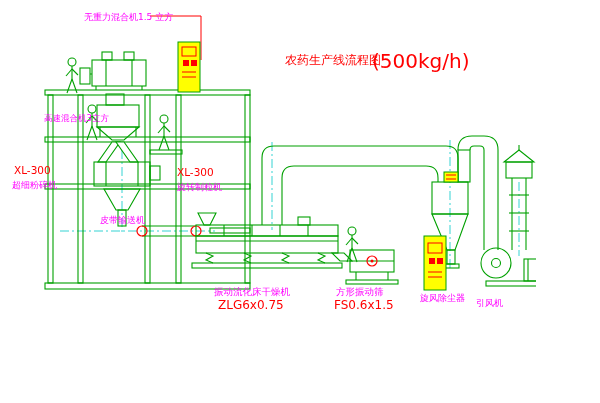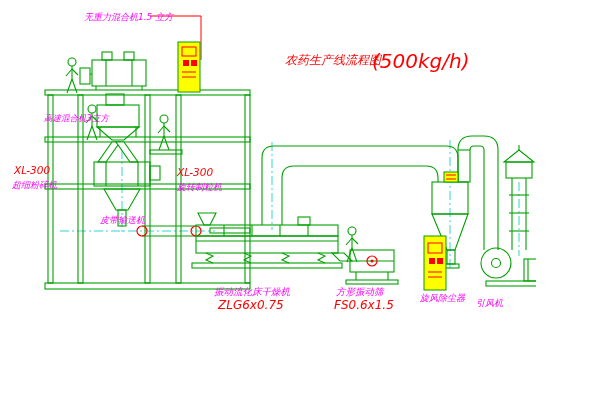--- a/index.html
+++ b/index.html
@@ -1,16 +1,16 @@
 <!DOCTYPE html>
 <html style="--c-equipment: #00a000; --c-label: #ff00ff; --c-model: #ff0000; --c-panel: #ffff00; --c-centerline: #00c8c8; --c-background: #ffffff;"><head>
 <meta charset="utf-8">
 <style>
   html,body{margin:0;padding:0;background:#ffffff;}
-  .stage{position:relative;width:536px;height:403px;background:var(--c-background,#fff);overflow:hidden;font-style:italic;}
+  .stage{position:relative;width:536px;height:403px;background:var(--c-background,#fff);overflow:hidden;}
   svg{display:block;}
   svg text{font-family:"DejaVu Sans",sans-serif;}
   .eq{stroke:var(--c-equipment,#00a000);fill:none;stroke-width:1.1;stroke-linejoin:miter;}
   .eqf{stroke:var(--c-equipment,#00a000);fill:#ffffff;stroke-width:1.1;}
   .panel{stroke:var(--c-equipment,#00a000);fill:var(--c-panel,#ffff00);stroke-width:1;}
   .red{stroke:var(--c-model,#ff0000);fill:none;stroke-width:1.2;}
   .redt{stroke:var(--c-model,#ff0000);fill:none;stroke-width:1;}
   .redf{fill:var(--c-model,#ff0000);stroke:none;}
   .cl{stroke:var(--c-centerline,#00c8c8);fill:none;stroke-width:0.8;stroke-dasharray:9 3 2 3;}
   .lbl{fill:var(--c-label,#ff00ff);}

